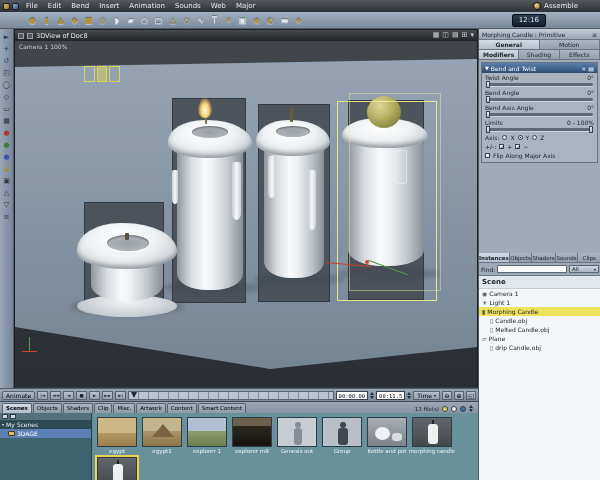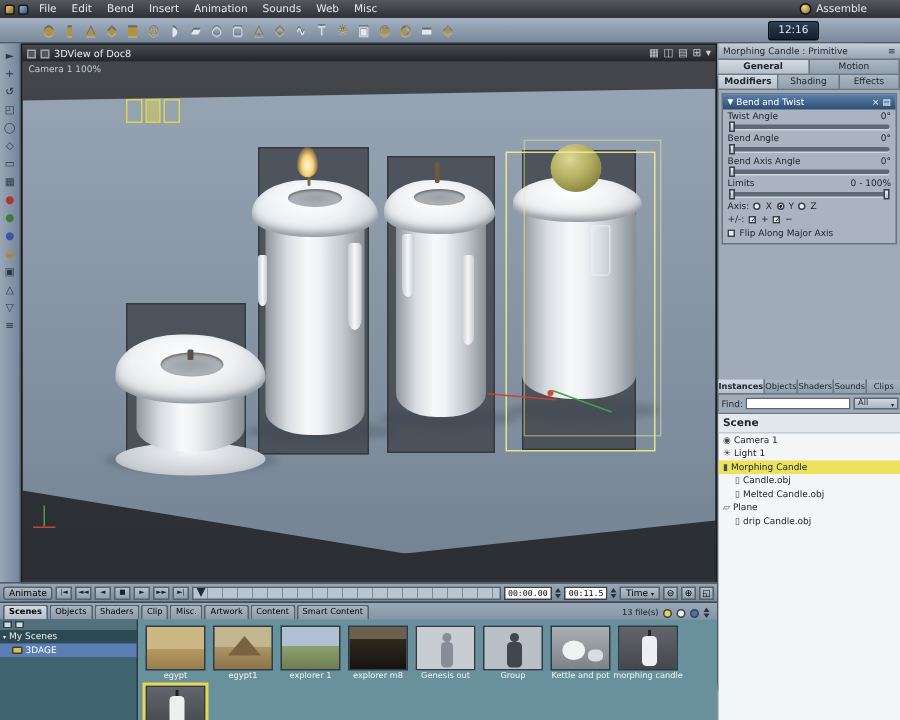--- a/index.html
+++ b/index.html
@@ -86,21 +86,21 @@
   .selbox-back { position:absolute; border:1px solid rgba(242,236,140,.45); }
   .axline { position:absolute; height:1px; }
   .axline.red { background:#cc4034; }
   .axline.grn { background:#49a043; }
   .hotpoint { position:absolute; width:4px; height:4px; border-radius:50%; background:#d84438; }
   .origin-v { position:absolute; width:1px; background:#49a043; }
   .origin-h { position:absolute; height:1px; background:#cc4034; }
 
   
   .right-panel { position:absolute; top:29px; left:478px; width:122px; height:451px;
-    background:#9fabb7; border-left:1px solid #4e5a66; font-size:6px; color:#20262c;border-radius:26px; }
+    background:#9fabb7; border-left:1px solid #4e5a66; font-size:6px; color:#20262c; }
   .rp-header { height:11px; background:linear-gradient(#c4ced8,#98a5b1);
     border-bottom:1px solid #6a7683; display:flex; align-items:center; gap:2px; padding:0 3px; }
   .rp-header .sp { flex:1; }
   .rp-tabs { display:flex; height:10px; background:#8b98a5; border-bottom:1px solid #6a7683; }
   .rp-tab { flex:1; text-align:center; line-height:10px;
     background:linear-gradient(#aab6c2,#91a0ad); border-right:1px solid #6a7683; }
   .rp-tab.active { background:linear-gradient(#d3dbe3,#b4bfca); font-weight:bold; }
   .mod-panel { margin:2px; background:#a9b4c0; border:1px solid #68checked7380; border:1px solid #687380; padding-bottom:2px; }
   .mod-header { height:10px; background:linear-gradient(#5b80ab,#2d4c73); color:#fff;
     display:flex; align-items:center; gap:2px; padding:0 3px; }
@@ -221,21 +221,21 @@
   <div class="menubar">
     <span class="appsq"></span>
     <span class="appsq appsq2"></span>
     <span class="menu">File</span>
     <span class="menu">Edit</span>
     <span class="menu">Bend</span>
     <span class="menu">Insert</span>
     <span class="menu">Animation</span>
     <span class="menu">Sounds</span>
     <span class="menu">Web</span>
-    <span class="menu">Misc</span>
+    <span class="menu">Major</span>
     <span class="room">
       <span class="room-ic"></span>
       <span>Assemble</span>
     </span>
   </div>
 
   <div class="toolbar">
     <span class="tbicon">●</span>
     <span class="tbicon">▮</span>
     <span class="tbicon">▲</span>

